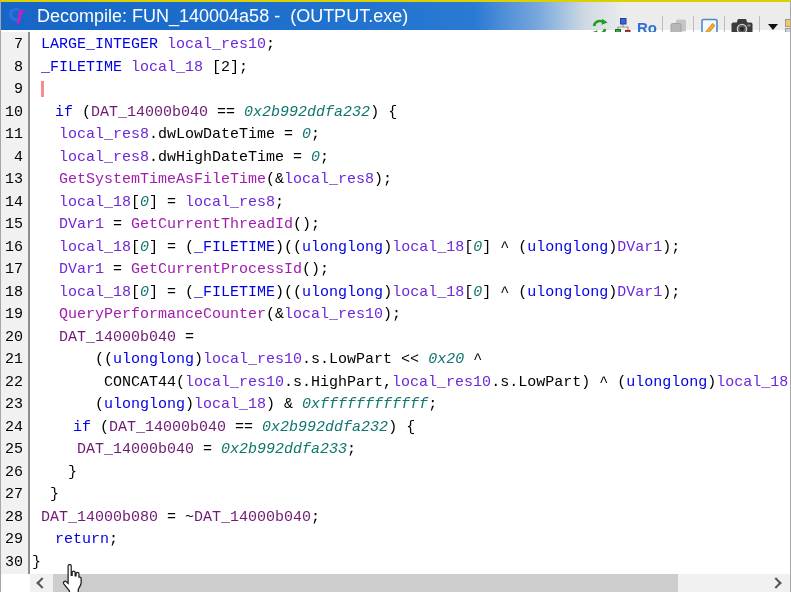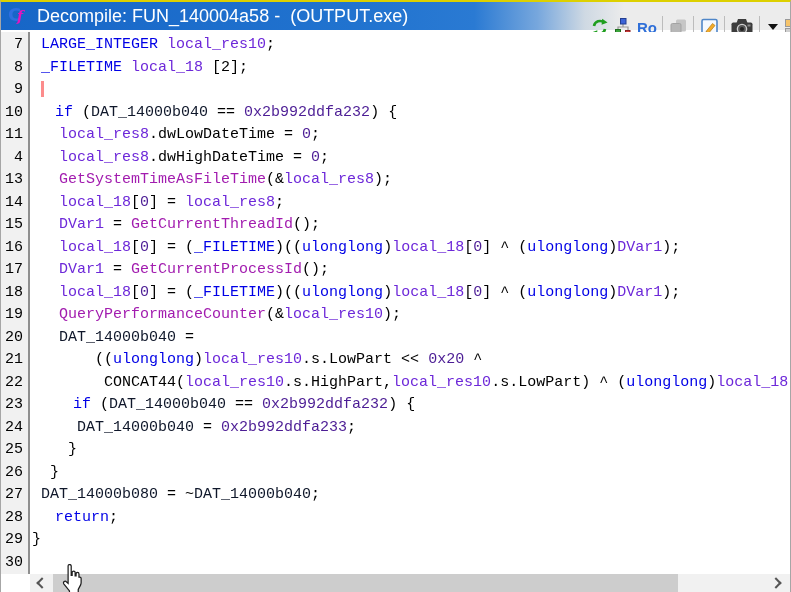--- a/index.html
+++ b/index.html
@@ -34,22 +34,22 @@
     box-sizing:content-box;flex:0 0 auto;}
   .gut-line{height:22.5px;line-height:22.5px;text-align:right;padding-right:5px;
     font-family:"Liberation Mono",monospace;font-size:15px;color:#000;}
   .code{flex:1 1 auto;padding:2px 0 0 2px;overflow:hidden;}
   .code-line{height:22.5px;line-height:22.5px;white-space:pre;
     font-family:"Liberation Mono",monospace;font-size:15px;color:#000;}
   .tk-kw{color:#0000e6;margin-left:14px;}
   .tk-ty{color:#0000e6;text-align:center;}
   .tk-fn{color:#a21caf;}
   .tk-var{color:#6d28d9;}
-  .tk-glob{color:#0f172a;}
-  .tk-const{color:#4c1d95;}
+  .tk-glob{color:#701a75;}
+  .tk-const{color:#0f766e;font-style:italic;}
   .tk-pl{color:#000000;}
   .caret{display:inline-block;width:3px;height:16px;background:#fc8c8c;
     vertical-align:middle;margin-right:-3px;}
   
   .hscroll{position:absolute;left:29px;right:0;bottom:0;height:18px;background:#f1f1f1;}
   .sb-btn{position:absolute;top:0;width:22px;height:18px;display:flex;align-items:center;
     justify-content:center;background:#f1f1f1;}
   .sb-btn.left{left:0;}
   .sb-btn.right{right:2px;}
   .chev{width:6px;height:6px;border-left:2px solid #555;border-bottom:2px solid #555;}
@@ -166,20 +166,21 @@
         <div class="code-line">   <span class="tk-fn">GetSystemTimeAsFileTime</span><span class="tk-pl">(&amp;</span><span class="tk-var">local_res8</span><span class="tk-pl">);</span></div>
         <div class="code-line">   <span class="tk-var">local_18</span><span class="tk-pl">[</span><span class="tk-const">0</span><span class="tk-pl">] = </span><span class="tk-var">local_res8</span><span class="tk-pl">;</span></div>
         <div class="code-line">   <span class="tk-var">DVar1</span><span class="tk-pl"> = </span><span class="tk-fn">GetCurrentThreadId</span><span class="tk-pl">();</span></div>
         <div class="code-line">   <span class="tk-var">local_18</span><span class="tk-pl">[</span><span class="tk-const">0</span><span class="tk-pl">] = (</span><span class="tk-ty">_FILETIME</span><span class="tk-pl">)((</span><span class="tk-ty">ulonglong</span><span class="tk-pl">)</span><span class="tk-var">local_18</span><span class="tk-pl">[</span><span class="tk-const">0</span><span class="tk-pl">] ^ (</span><span class="tk-ty">ulonglong</span><span class="tk-pl">)</span><span class="tk-var">DVar1</span><span class="tk-pl">);</span></div>
         <div class="code-line">   <span class="tk-var">DVar1</span><span class="tk-pl"> = </span><span class="tk-fn">GetCurrentProcessId</span><span class="tk-pl">();</span></div>
         <div class="code-line">   <span class="tk-var">local_18</span><span class="tk-pl">[</span><span class="tk-const">0</span><span class="tk-pl">] = (</span><span class="tk-ty">_FILETIME</span><span class="tk-pl">)((</span><span class="tk-ty">ulonglong</span><span class="tk-pl">)</span><span class="tk-var">local_18</span><span class="tk-pl">[</span><span class="tk-const">0</span><span class="tk-pl">] ^ (</span><span class="tk-ty">ulonglong</span><span class="tk-pl">)</span><span class="tk-var">DVar1</span><span class="tk-pl">);</span></div>
         <div class="code-line">   <span class="tk-fn">QueryPerformanceCounter</span><span class="tk-pl">(&amp;</span><span class="tk-var">local_res10</span><span class="tk-pl">);</span></div>
         <div class="code-line">   <span class="tk-glob">DAT_14000b040</span><span class="tk-pl"> =</span></div>
         <div class="code-line">       <span class="tk-pl">((</span><span class="tk-ty">ulonglong</span><span class="tk-pl">)</span><span class="tk-var">local_res10</span><span class="tk-pl">.s.LowPart &lt;&lt; </span><span class="tk-const">0x20</span><span class="tk-pl"> ^</span></div>
         <div class="code-line">        <span class="tk-pl">CONCAT44(</span><span class="tk-var">local_res10</span><span class="tk-pl">.s.HighPart,</span><span class="tk-var">local_res10</span><span class="tk-pl">.s.LowPart) ^ (</span><span class="tk-ty">ulonglong</span><span class="tk-pl">)</span><span class="tk-var">local_18</span></div>
+        <div class="code-line">       <span class="tk-pl">(</span><span class="tk-ty">ulonglong</span><span class="tk-pl">)</span><span class="tk-var">local_18</span><span class="tk-pl">) &amp; </span><span class="tk-const">0xffffffffffff</span><span class="tk-pl">;</span></div>
         <div class="code-line">   <span class="tk-kw">if</span><span class="tk-pl"> (</span><span class="tk-glob">DAT_14000b040</span><span class="tk-pl"> == </span><span class="tk-const">0x2b992ddfa232</span><span class="tk-pl">) {</span></div>
         <div class="code-line">     <span class="tk-glob">DAT_14000b040</span><span class="tk-pl"> = </span><span class="tk-const">0x2b992ddfa233</span><span class="tk-pl">;</span></div>
         <div class="code-line">    <span class="tk-pl">}</span></div>
         <div class="code-line">  <span class="tk-pl">}</span></div>
         <div class="code-line"> <span class="tk-glob">DAT_14000b080</span><span class="tk-pl"> = ~</span><span class="tk-glob">DAT_14000b040</span><span class="tk-pl">;</span></div>
         <div class="code-line"> <span class="tk-kw">return</span><span class="tk-pl">;</span></div>
         <div class="code-line"><span class="tk-pl">}</span></div>
       </div>
   </div>
 

